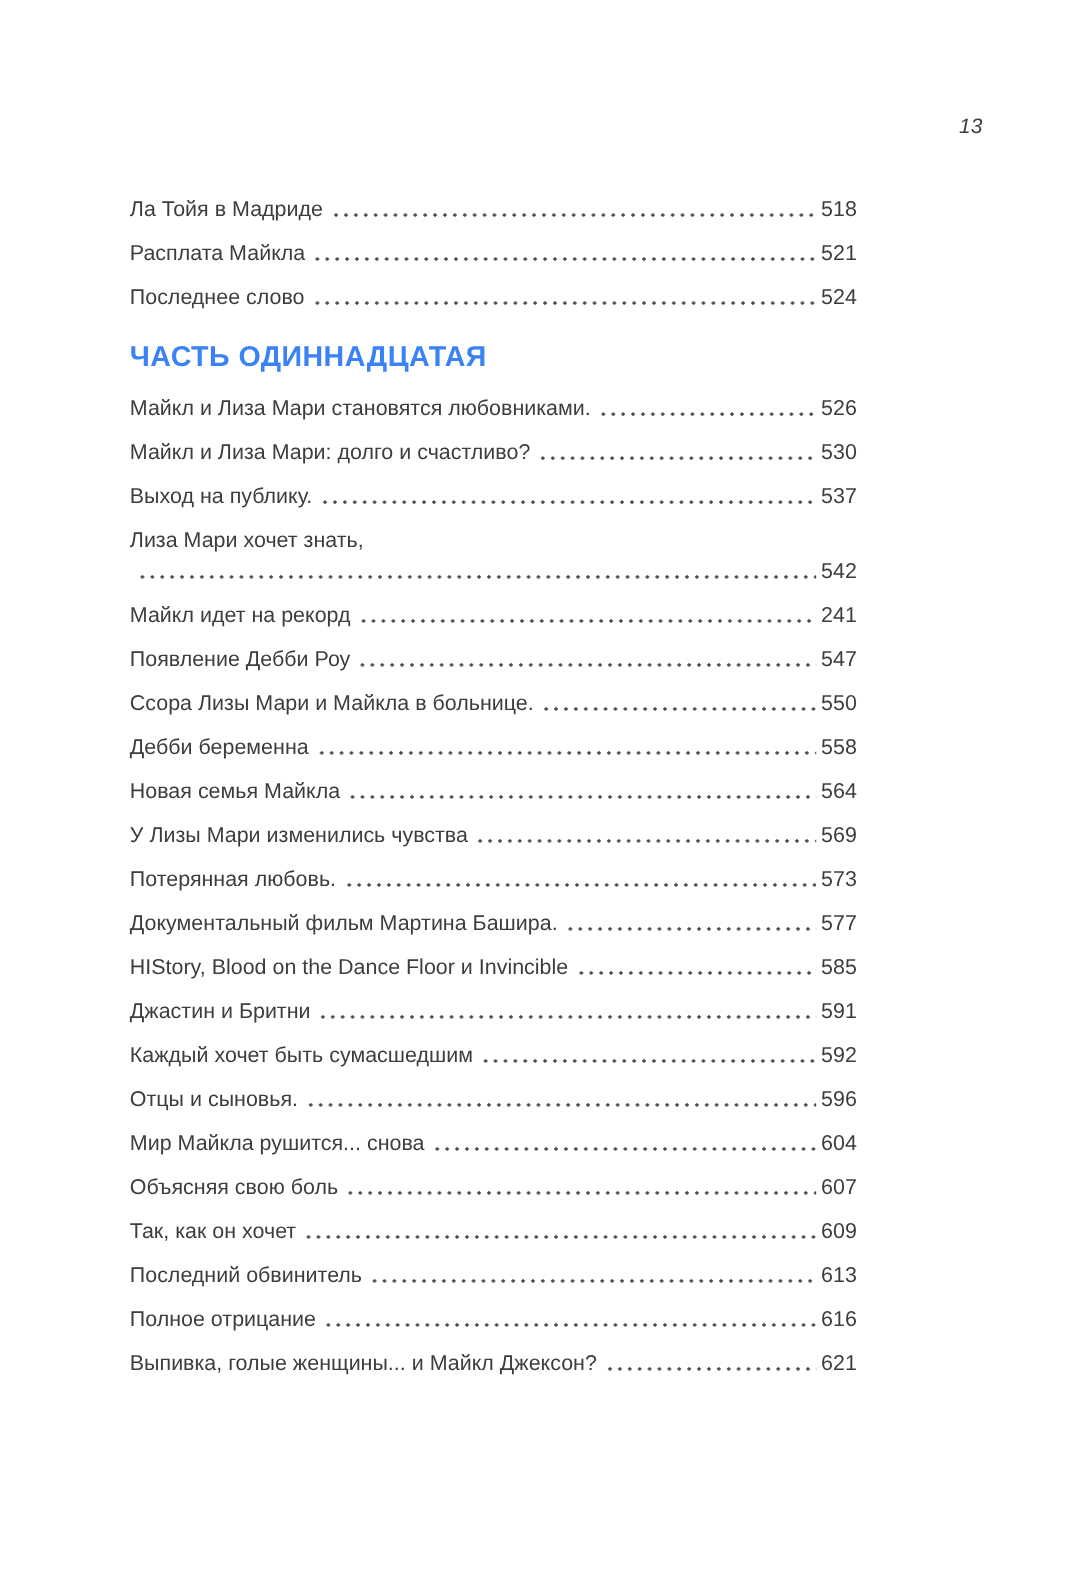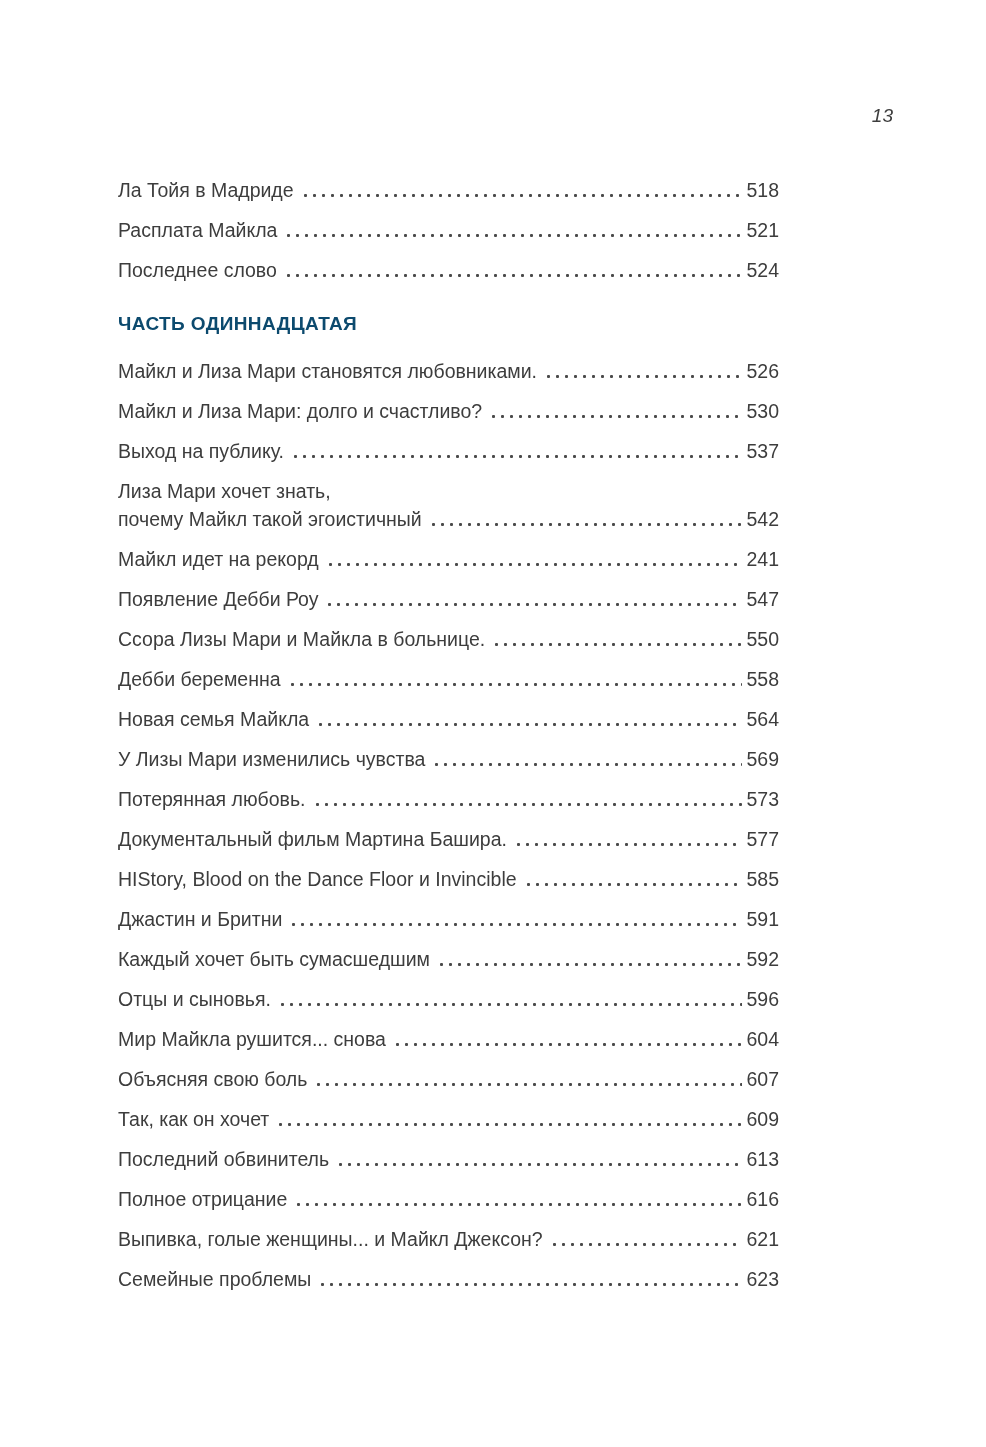--- a/index.html
+++ b/index.html
@@ -55,25 +55,25 @@
     background-size: 9px 3px;
     background-repeat: repeat-x;
     background-position: left center;
   }
   .page {
     white-space: nowrap;
     flex: 0 0 auto;
   }
   .heading {
     font-weight: bold;
-    font-size: 19px;
+    font-size: 26px;
     line-height: 28px;
     margin: 26px 0 19px 0;
     letter-spacing: 0.4px;
-    color: #0c4a6e;
+    color: #3b82f6;
   }
 </style>
 </head>
 <body>
 
 <div class="page-number">13</div>
 
 <div class="toc">
     <div class="entry">
       <div class="entry-line last">
@@ -114,21 +114,20 @@
     <div class="entry">
       <div class="entry-line last">
         <span class="title">Выход на публику.</span>
         <span class="leader"></span>
         <span class="page">537</span>
       </div>
     </div>
     <div class="entry">
       <div class="entry-line"><span class="title">Лиза Мари хочет знать,</span></div>
       <div class="entry-line last">
-        <span class="title">почему Майкл такой эгоистичный</span>
         <span class="leader"></span>
         <span class="page">542</span>
       </div>
     </div>
     <div class="entry">
       <div class="entry-line last">
         <span class="title">Майкл идет на рекорд</span>
         <span class="leader"></span>
         <span class="page">241</span>
       </div>
@@ -243,22 +242,15 @@
         <span class="title">Полное отрицание</span>
         <span class="leader"></span>
         <span class="page">616</span>
       </div>
     </div>
     <div class="entry">
       <div class="entry-line last">
         <span class="title">Выпивка, голые женщины... и Майкл Джексон?</span>
         <span class="leader"></span>
         <span class="page">621</span>
-      </div>
-    </div>
-    <div class="entry">
-      <div class="entry-line last">
-        <span class="title">Семейные проблемы</span>
-        <span class="leader"></span>
-        <span class="page">623</span>
       </div>
     </div>
   </div>
 
 </body></html>

